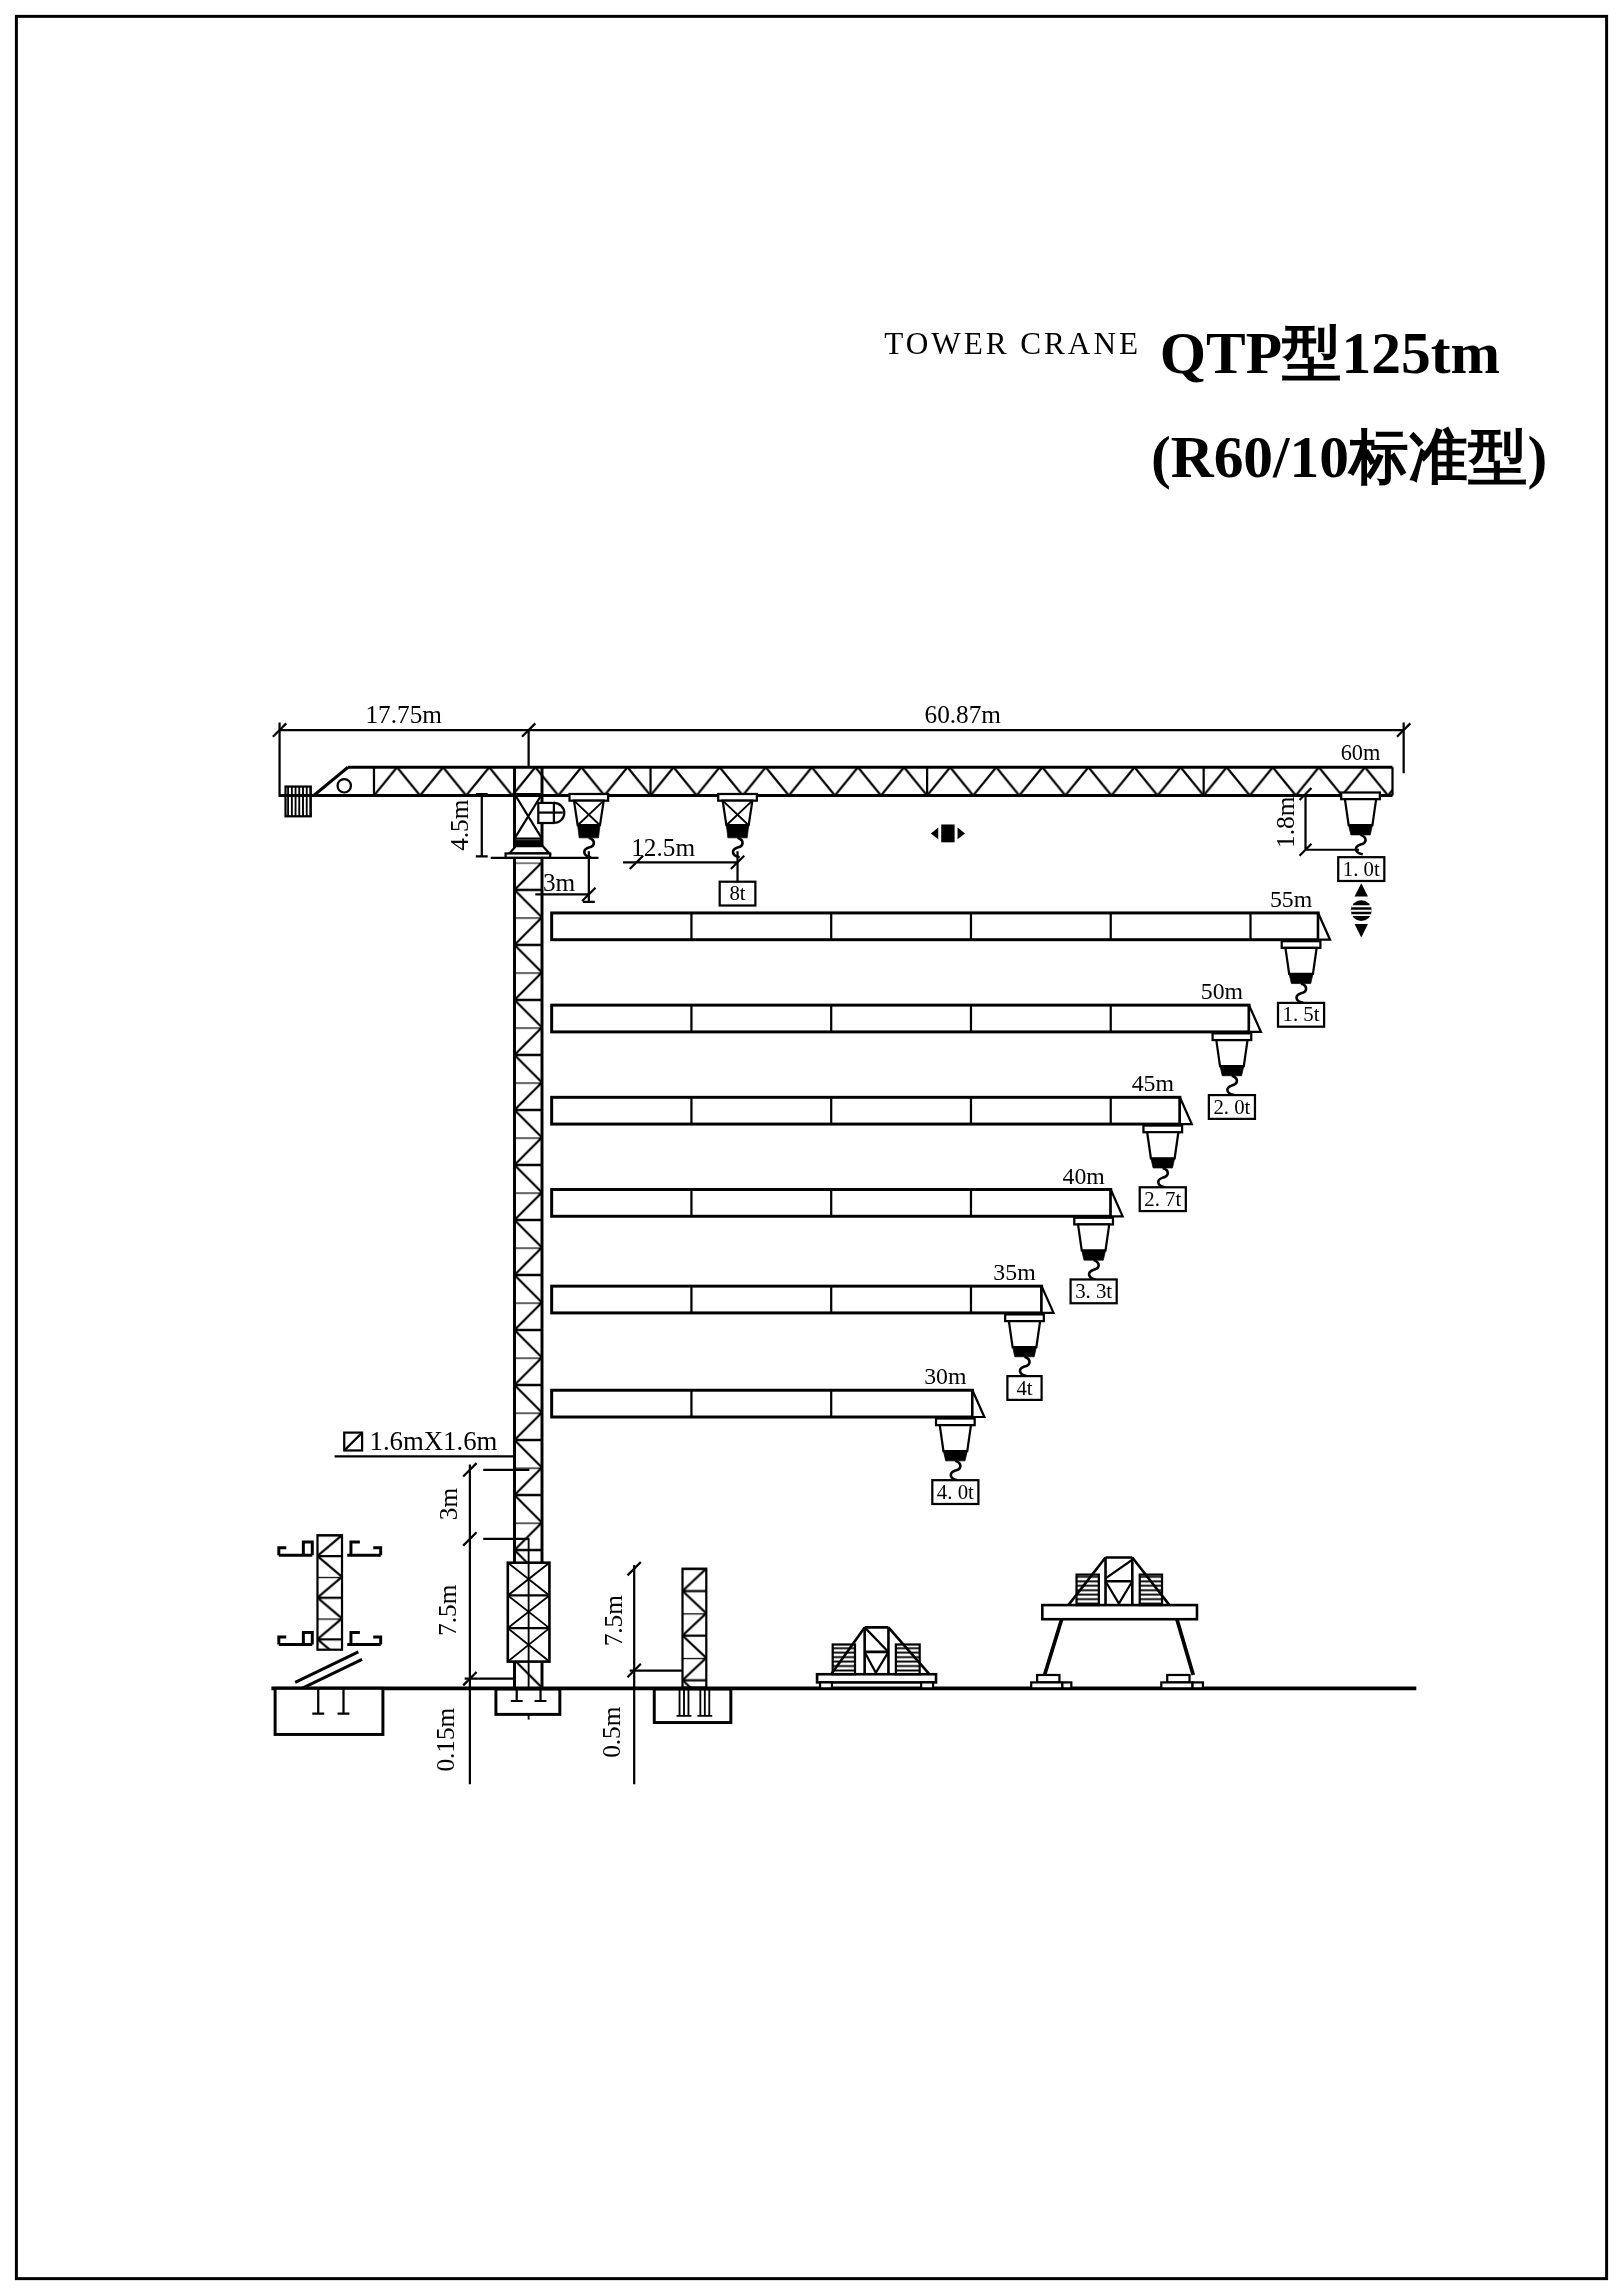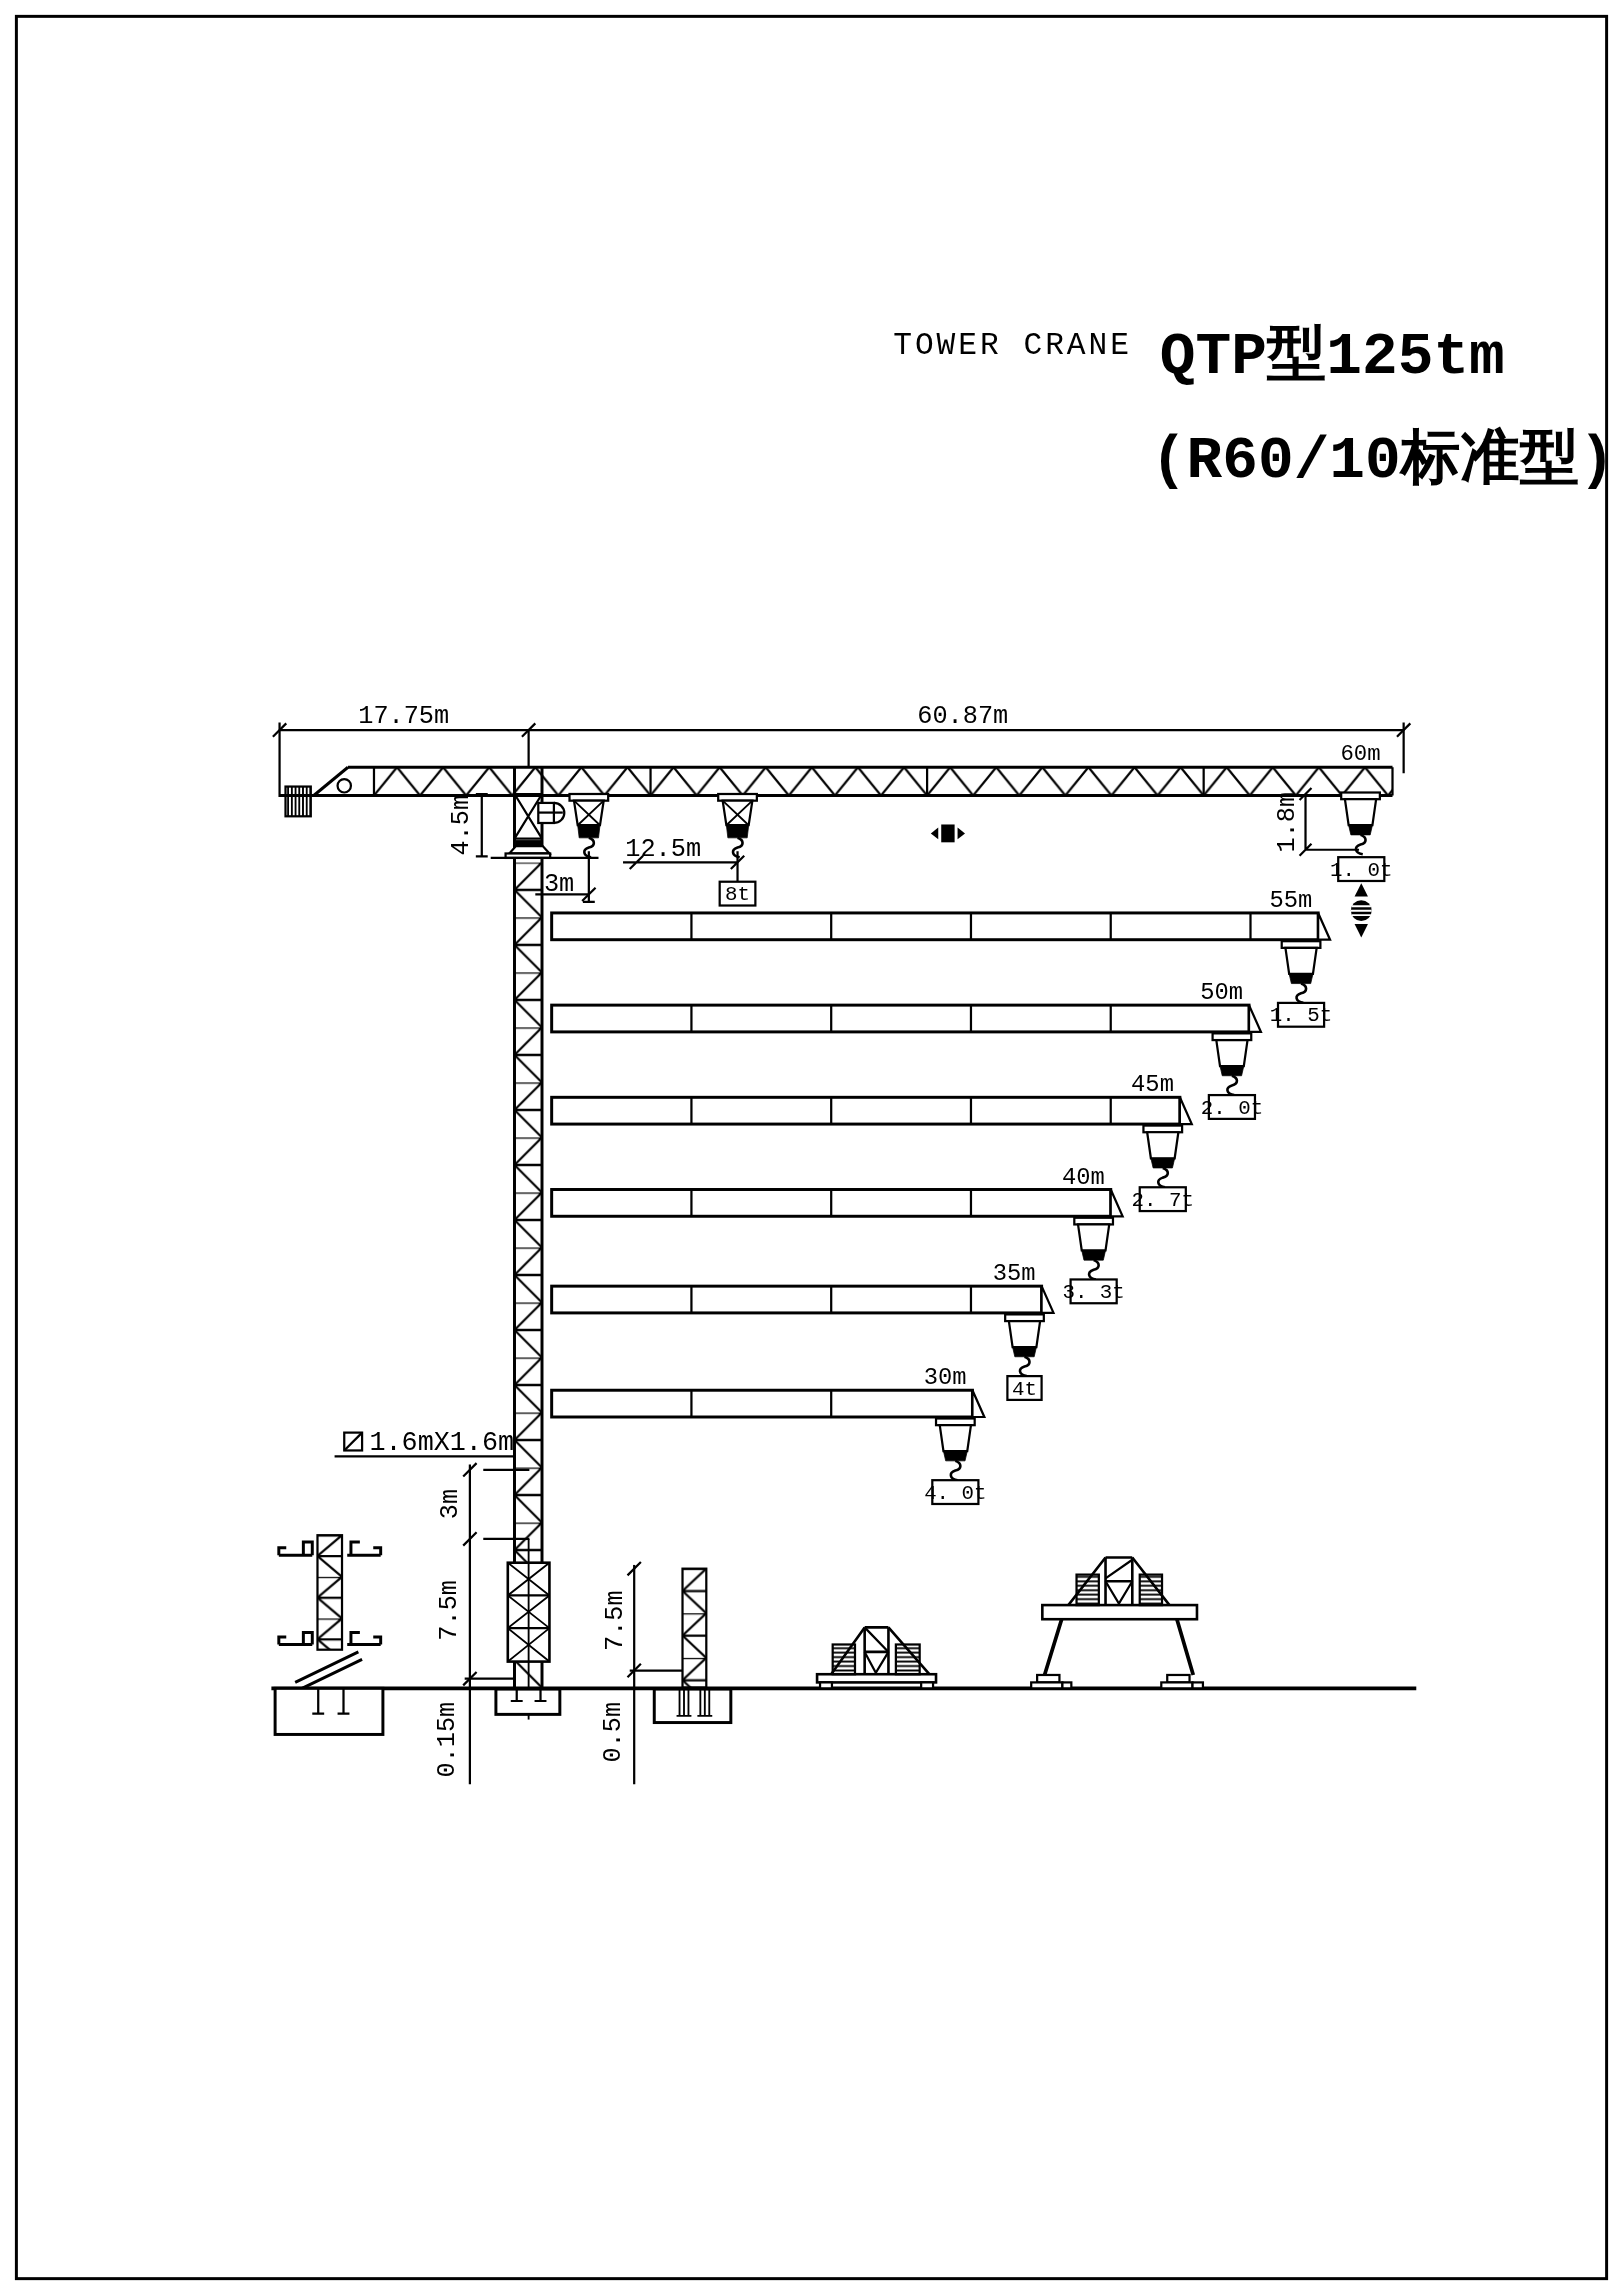--- a/index.html
+++ b/index.html
@@ -1,17 +1,17 @@
 <!DOCTYPE html>
 <html style="font-size:12px"><head>
 <meta charset="utf-8">
 <style>
   html,body{margin:0;padding:0;background:#fff;}
   #page{position:relative;width:1623px;height:2295px;background:#fff;
-        font-family:Liberation Mono, monospace;}
+        font-family:Liberation Serif, serif;}
   svg{position:absolute;left:0;top:0;}
   text{fill:#000;}
   .ln{stroke:#000;fill:none;}
   .fillw{fill:#fff;stroke:#000;}
   .fillb{fill:#000;stroke:none;}
 </style>
 </head>
 <body>
 
 <div id="page">

